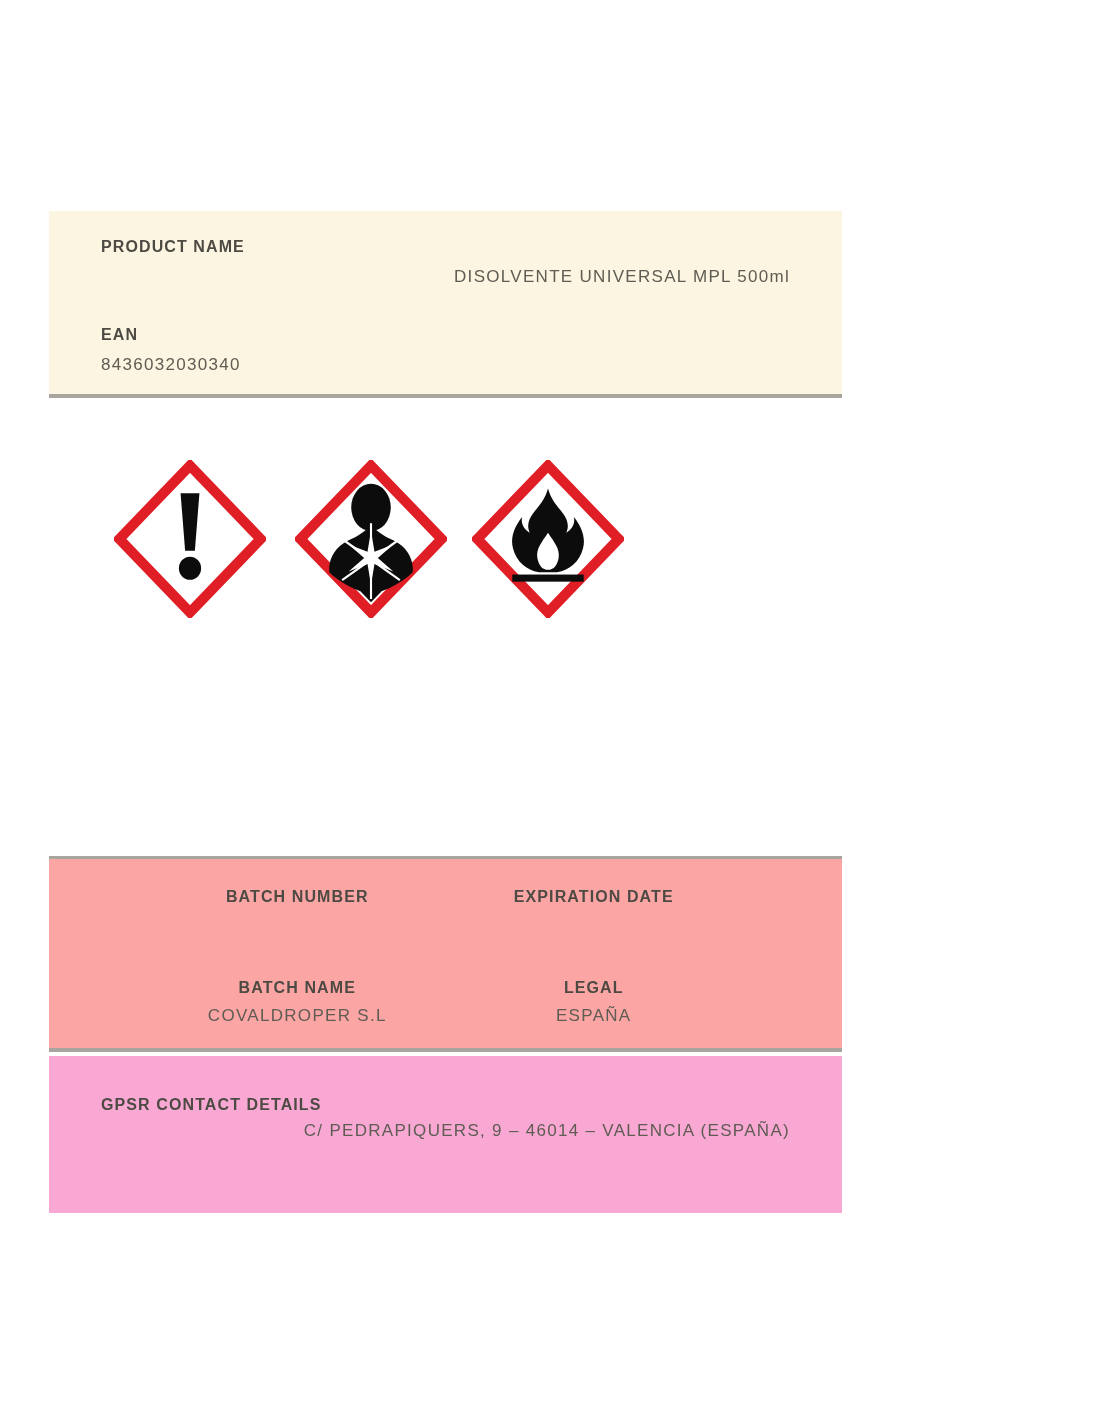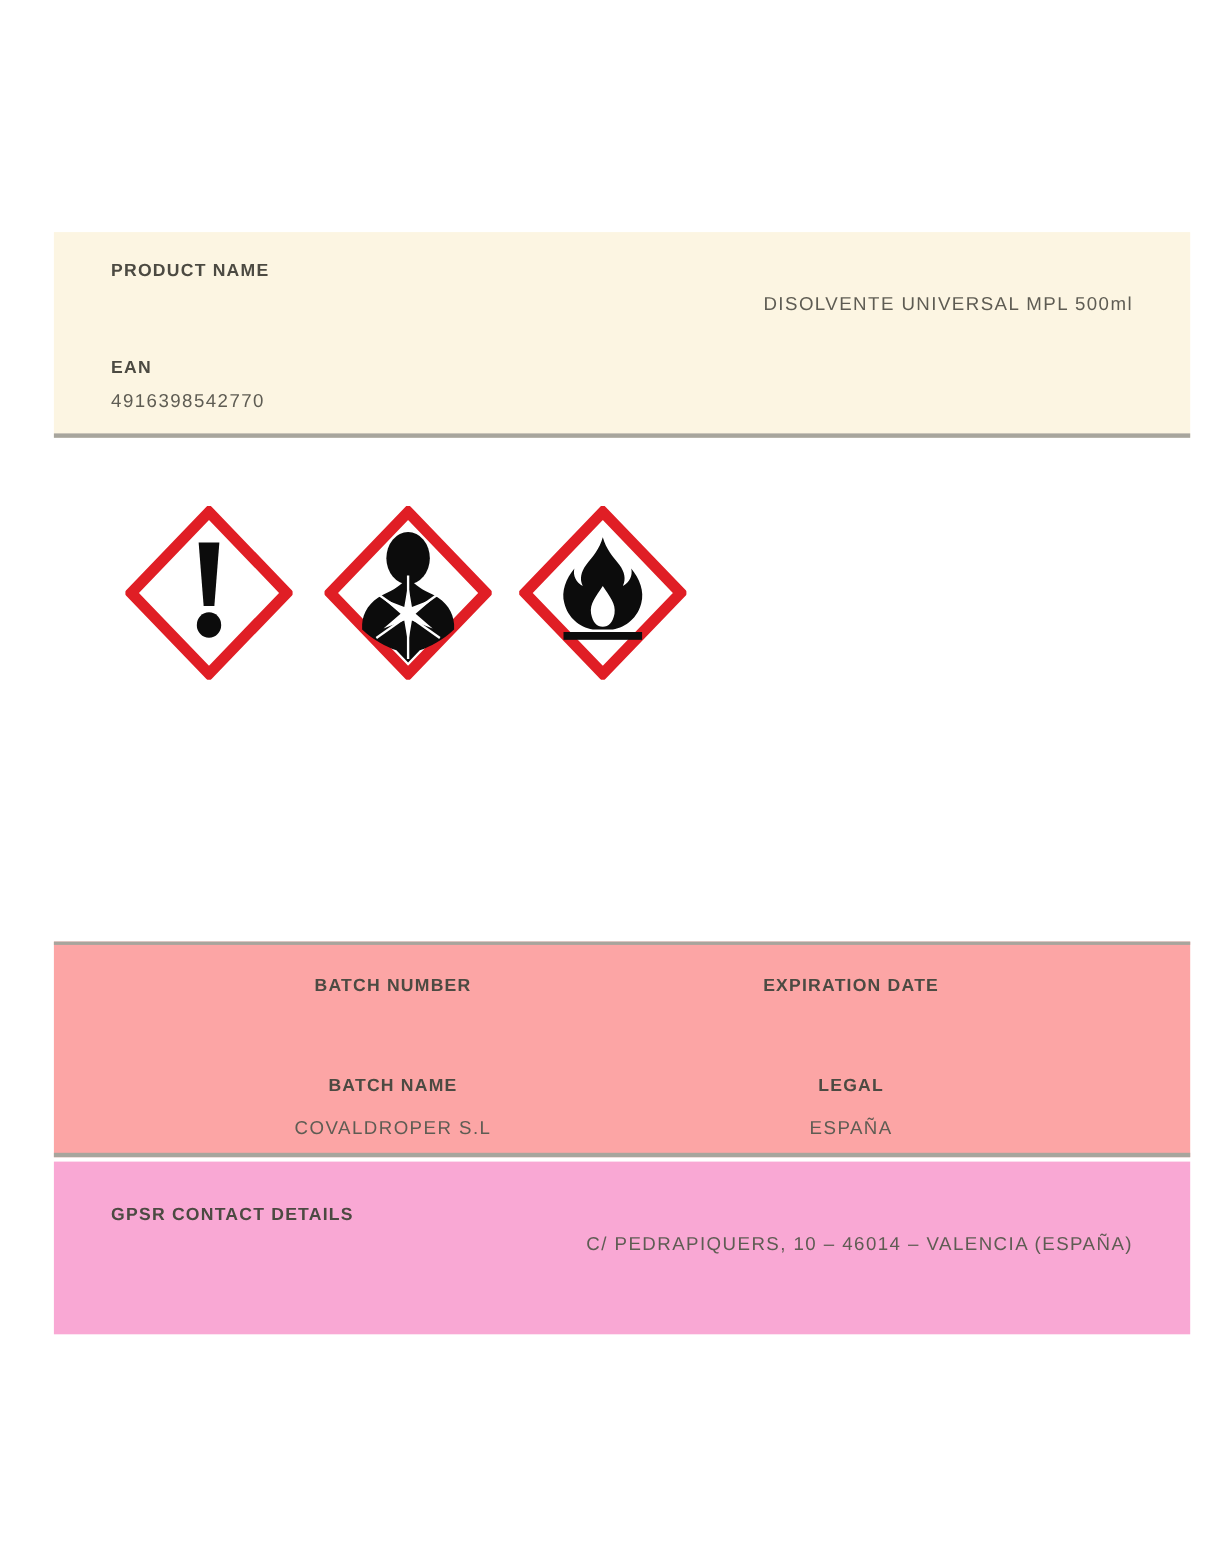--- a/index.html
+++ b/index.html
@@ -15,21 +15,21 @@
   .stage {
     position: relative;
     width: 1100px;
     height: 1422px;
     background: #ffffff;
   }
   
   .panel {
     position: absolute;
     left: 49px;
-    width: 1033px;
+    width: 793px;
     box-sizing: border-box;
   }
   .panel-product {
     top: 211px;
     height: 187px;
     background: #fcf5e2;
     border-bottom: 4px solid #a7a59d;
     padding: 26px 52px 0 52px;
   }
   .panel-details {
@@ -62,21 +62,21 @@
   }
   .panel-product .field-label { margin-bottom: 9px; }
   .panel-product .mb-gap { margin-bottom: 37px; text-align: right; }
   
   .details-grid {
     display: grid;
     grid-template-columns: 1fr 1fr;
     text-align: center;
   }
   .details-grid.row2 { margin-top: 71px; }
-  .details-grid .field-value { margin-top: 17px; }
+  .details-grid .field-value { margin-top: 7px; }
   
   .gpsr-title {
     position: absolute;
     left: 52px;
     top: 39px;
   }
   .gpsr-address {
     position: absolute;
     right: 52px;
     top: 64px;
@@ -97,21 +97,21 @@
 </style>
 </head>
 <body>
 
 <div class="stage">
 
   <div class="panel panel-product">
     <div class="field-label">PRODUCT NAME</div>
     <div class="field-value mb-gap">DISOLVENTE UNIVERSAL MPL 500ml</div>
     <div class="field-label">EAN</div>
-    <div class="field-value">4916398542770</div>
+    <div class="field-value">8436032030340</div>
   </div>
 
   <div class="pictogram" id="picto-1">
     <svg viewBox="0 0 100 100" preserveAspectRatio="none" aria-hidden="true">
       <rect x="0" y="0" width="100" height="100" fill="#ffffff"></rect>
       <path d="M50 3.5 L96.5 50 L50 96.5 L3.5 50 Z" fill="#ffffff" stroke="#e01e25" stroke-width="6.5" stroke-linejoin="miter"></path>
       <path d="M43.8 21 L56.2 21 L53.2 57.5 L46.8 57.5 Z" fill="#0c0c0c"></path>
       <circle cx="50" cy="68.5" r="7.3" fill="#0c0c0c"></circle>
     </svg>
   </div>
@@ -167,16 +167,16 @@
       </div>
       <div>
         <div class="field-label">LEGAL</div>
         <div class="field-value">ESPAÑA</div>
       </div>
     </div>
   </div>
 
   <div class="panel panel-gpsr">
     <div class="field-label gpsr-title">GPSR CONTACT DETAILS</div>
-    <div class="field-value gpsr-address">C/ PEDRAPIQUERS, 10 – 46014 – VALENCIA (ESPAÑA)</div>
+    <div class="field-value gpsr-address">C/ PEDRAPIQUERS, 9 – 46014 – VALENCIA (ESPAÑA)</div>
   </div>
 
 </div>
 
 </body></html>

